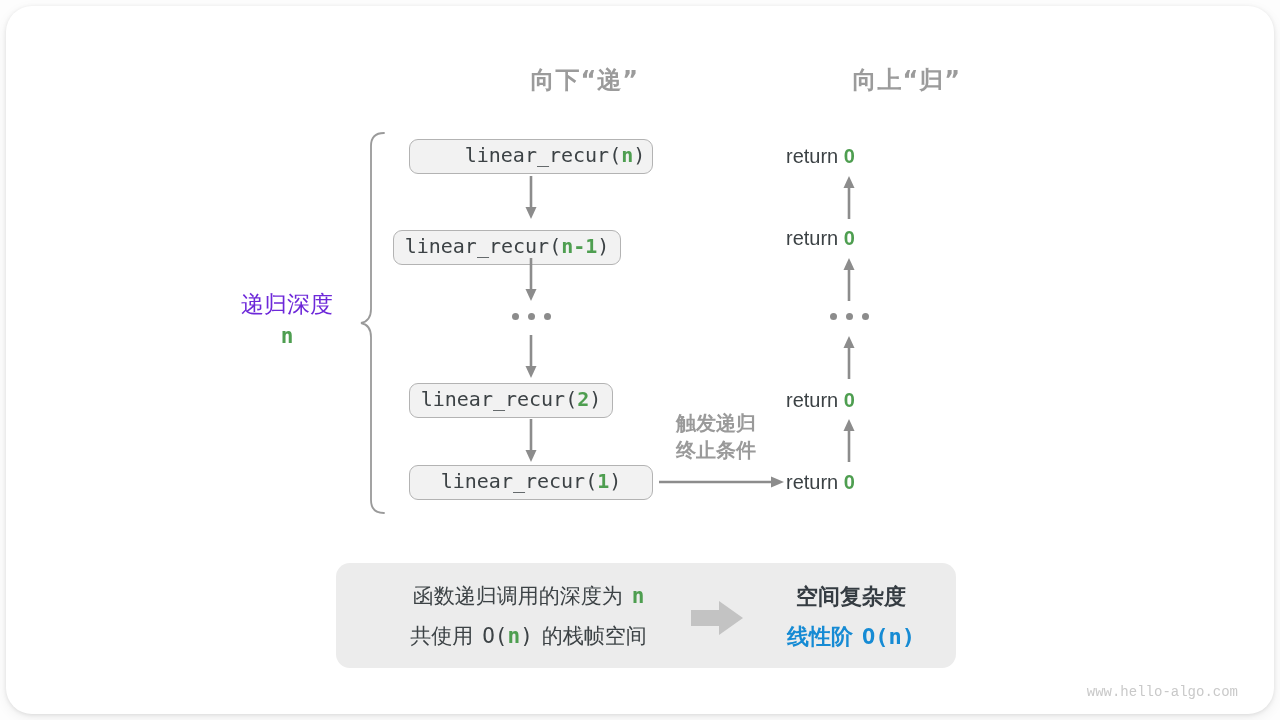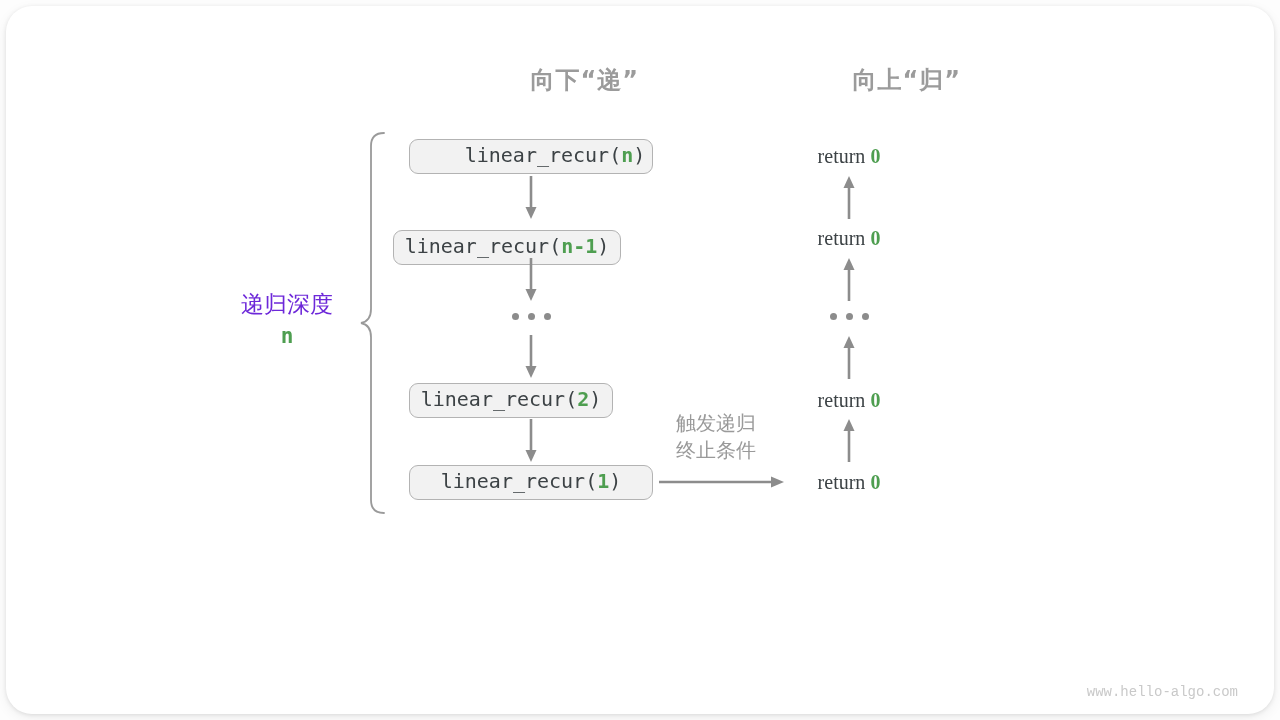--- a/index.html
+++ b/index.html
@@ -5,26 +5,26 @@
   html,body{margin:0;padding:0;width:1280px;height:720px;overflow:hidden;
     background:#fdfdfd;font-family:"DejaVu Sans",sans-serif;}
   .card{position:absolute;left:6px;top:6px;right:6px;bottom:6px;background:#ffffff;
     border-radius:26px;box-shadow:0 1px 4px rgba(0,0,0,.10),0 4px 14px rgba(0,0,0,.06);}
   .abs{position:absolute;}
   .hdr{font-size:24px;font-weight:bold;color:#9b9b9b;text-align:right;letter-spacing:1px;}
   .code-box{box-sizing:border-box;height:35px;background:#f2f2f2;border:1.5px solid #b3b3b3;
     border-radius:9px;font-family:"DejaVu Sans Mono",monospace;font-size:20px;color:#3c4245;
     text-align:center;line-height:31px;white-space:nowrap;}
   .arg{color:#4e9e50;font-weight:bold;}
-  .ret{font-family:Liberation Serif, serif;font-size:20px;color:#3c4245;
-    text-align:center;line-height:26px;white-space:nowrap;}
+  .ret{font-family:Liberation Sans, sans-serif;font-size:20px;color:#3c4245;
+    text-align:left;line-height:26px;white-space:nowrap;}
   .ret .val{color:#4e9e50;font-weight:bold;}
   .dots{display:flex;align-items:center;justify-content:center;gap:9px;}
   .dot{width:7px;height:7px;border-radius:50%;background:#8c8c8c;display:inline-block;}
-  .note{font-size:20px;font-weight:normal;color:#9a9a9a;text-align:center;line-height:27px;}
+  .note{font-size:20px;font-weight:bold;color:#9a9a9a;text-align:center;line-height:27px;}
   .depth-title{font-size:23px;color:#6d28d9;text-align:center;}
   .depth-n{font-family:"DejaVu Sans Mono",monospace;font-size:21px;font-weight:bold;
     color:#4e9e50;text-align:center;}
   .summary{background:#ececec;border-radius:14px;}
   .sum-left{font-size:21px;color:#3c4245;text-align:center;line-height:40px;white-space:nowrap;}
   .mono{font-family:"DejaVu Sans Mono",monospace;}
   .gap-l{margin-left:9px;} .gap-r{margin-right:9px;}
   .sum-title{font-size:22px;font-weight:bold;color:#353c42;text-align:center;line-height:26px;}
   .sum-result{font-size:22px;font-weight:bold;color:#168bd4;text-align:center;line-height:26px;white-space:nowrap;}
   .watermark{font-family:Liberation Mono, monospace;font-size:14px;color:#c9c9c9;
@@ -107,15 +107,28 @@
     <line x1="7" y1="44" x2="7" y2="12" stroke="#8c8c8c" stroke-width="2.6"></line>
       <polygon points="1.5,13 12.5,13 7,1" fill="#8c8c8c"></polygon>
     </svg>
 
   <div class="abs dots" style="left:813px;top:303px;width:60px;height:14px;" title="...">
     <span class="dot"></span>
       <span class="dot"></span>
       <span class="dot"></span>
   </div>
 
+  <div class="abs summary" style="left:330px;top:557px;width:620px;height:105px;">
+    <div class="abs sum-left" style="left:15px;top:13px;width:355px;">
+      <div><span>函数递归调用的深度为</span><span class="arg mono gap-l">n</span></div>
+      <div><span class="gap-r">共使用</span><span class="mono">O(</span><span class="arg mono">n</span><span class="mono gap-r">)</span><span>的栈帧空间</span></div>
+    </div>
+
+    <svg class="abs" style="left:355px;top:35px;" width="60" height="40">
+      <polygon points="0,12 28,12 28,3 52,20 28,37 28,28 0,28" fill="#c3c3c3"></polygon>
+    </svg>
+
+    <div class="abs sum-title" style="left:415px;top:21px;width:200px;">空间复杂度</div>
+    <div class="abs sum-result" style="left:415px;top:61px;width:200px;"><span>线性阶</span><span class="mono gap-l">O(n)</span></div>
+  </div>
 
   <div class="abs watermark" style="left:1032px;top:678px;width:200px;">www.hello-algo.com</div>
 </div>
 
 </body></html>

